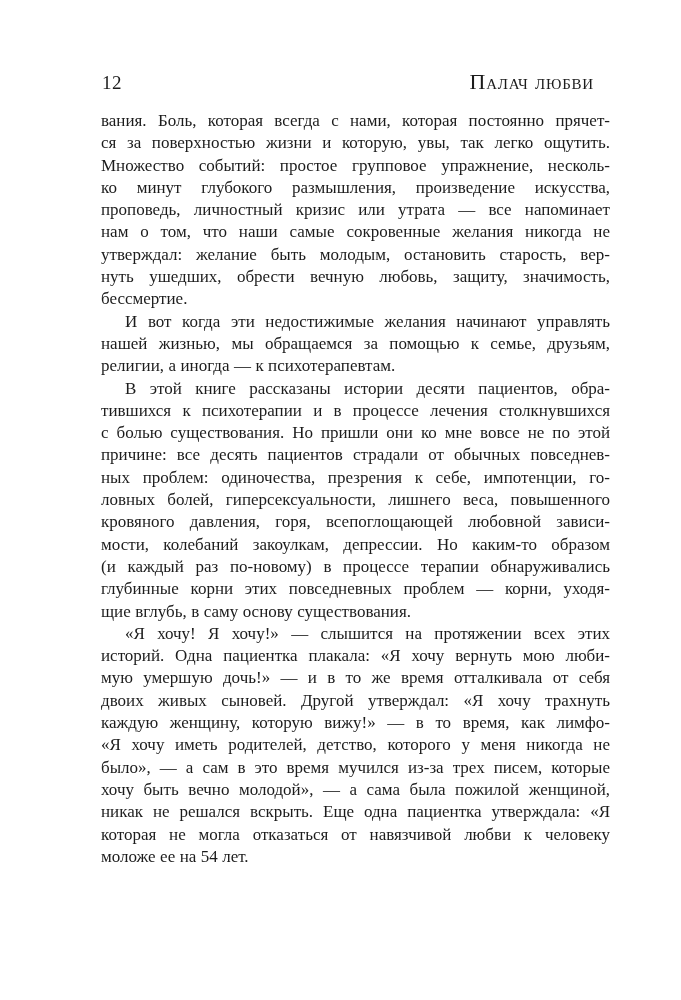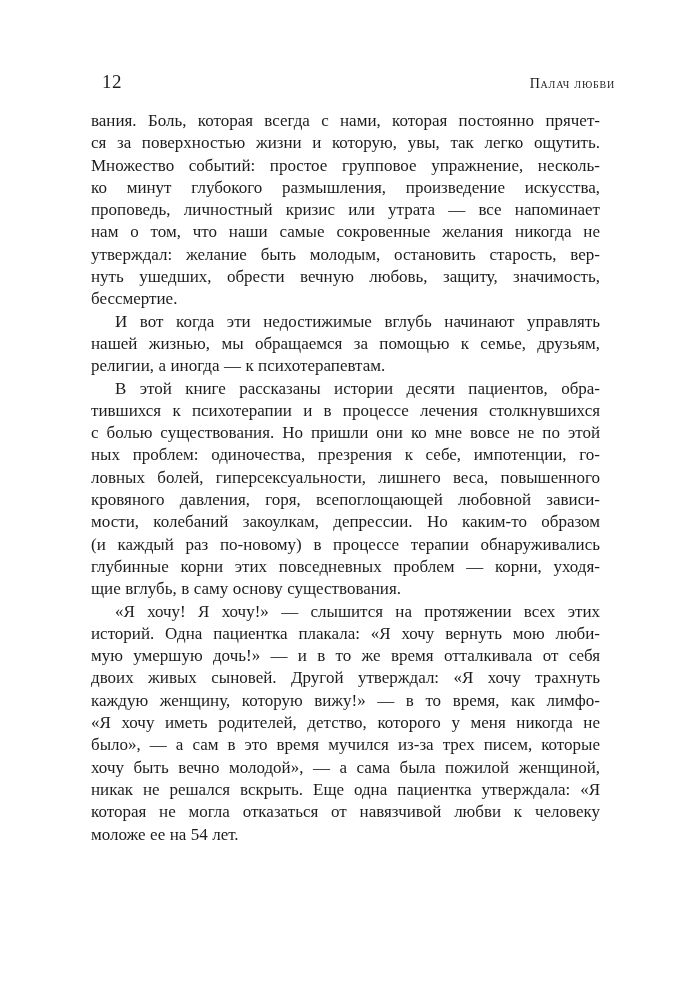--- a/index.html
+++ b/index.html
@@ -13,40 +13,40 @@
     height: 1000px;
     background: #ffffff;
     overflow: hidden;
     font-family: "Liberation Serif", "DejaVu Serif", serif;
     color: #1c1c1c;
   }
   .running-head {
     position: absolute;
     top: 71px;
     left: 102px;
-    right: 66px;
+    right: 87px;
     display: flex;
     justify-content: space-between;
     align-items: baseline;
   }
   .page-number {
     font-size: 19px;
     line-height: 22px;
     letter-spacing: 0.5px;
   }
   .running-title {
     font-variant: small-caps;
-    font-size: 14px;
+    font-size: 22px;
     line-height: 22px;
     letter-spacing: 0.8px;
   }
   .page-body {
     position: absolute;
     top: 110px;
-    left: 91px;
+    left: 101px;
     width: 509px;
   }
   .paragraph {
     margin: 0;
     padding: 0;
   }
   .line {
     font-size: 17px;
     line-height: 22.3px;
     height: 22.3px;
@@ -76,28 +76,29 @@
         <div class="line">ся за поверхностью жизни и которую, увы, так легко ощутить.</div>
         <div class="line">Множество событий: простое групповое упражнение, несколь-</div>
         <div class="line">ко минут глубокого размышления, произведение искусства,</div>
         <div class="line">проповедь, личностный кризис или утрата — все напоминает</div>
         <div class="line">нам о том, что наши самые сокровенные желания никогда не</div>
         <div class="line">утверждал: желание быть молодым, остановить старость, вер-</div>
         <div class="line">нуть ушедших, обрести вечную любовь, защиту, значимость,</div>
         <div class="line last">бессмертие.</div>
       </div>
       <div class="paragraph">
-        <div class="line indent">И вот когда эти недостижимые вглубь начинают управлять</div>
+        <div class="line indent">И вот когда эти недостижимые желания начинают управлять</div>
         <div class="line">нашей жизнью, мы обращаемся за помощью к семье, друзьям,</div>
         <div class="line last">религии, а иногда — к психотерапевтам.</div>
       </div>
       <div class="paragraph">
         <div class="line indent">В этой книге рассказаны истории десяти пациентов, обра-</div>
         <div class="line">тившихся к психотерапии и в процессе лечения столкнувшихся</div>
         <div class="line">с болью существования. Но пришли они ко мне вовсе не по этой</div>
+        <div class="line">причине: все десять пациентов страдали от обычных повседнев-</div>
         <div class="line">ных проблем: одиночества, презрения к себе, импотенции, го-</div>
         <div class="line">ловных болей, гиперсексуальности, лишнего веса, повышенного</div>
         <div class="line">кровяного давления, горя, всепоглощающей любовной зависи-</div>
         <div class="line">мости, колебаний закоулкам, депрессии. Но каким-то образом</div>
         <div class="line">(и каждый раз по-новому) в процессе терапии обнаруживались</div>
         <div class="line">глубинные корни этих повседневных проблем — корни, уходя-</div>
         <div class="line last">щие вглубь, в саму основу существования.</div>
       </div>
       <div class="paragraph">
         <div class="line indent">«Я хочу! Я хочу!» — слышится на протяжении всех этих</div>

